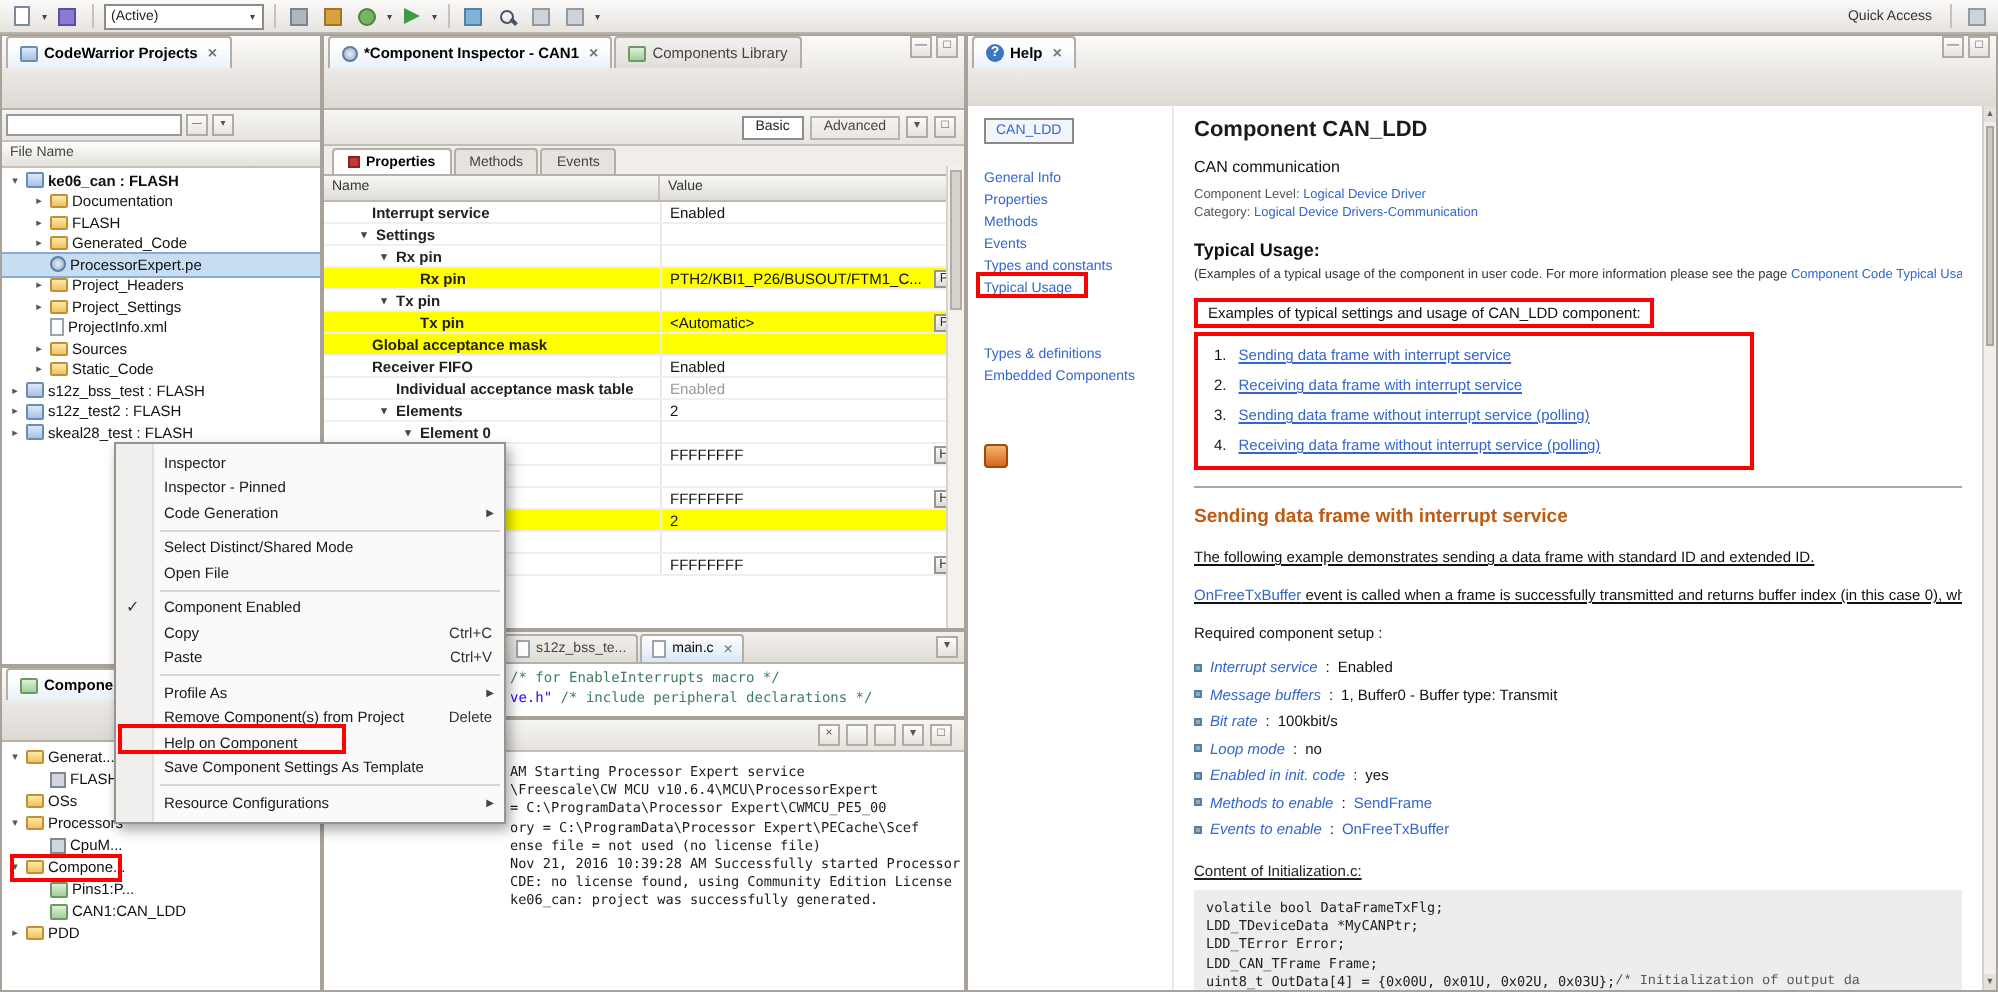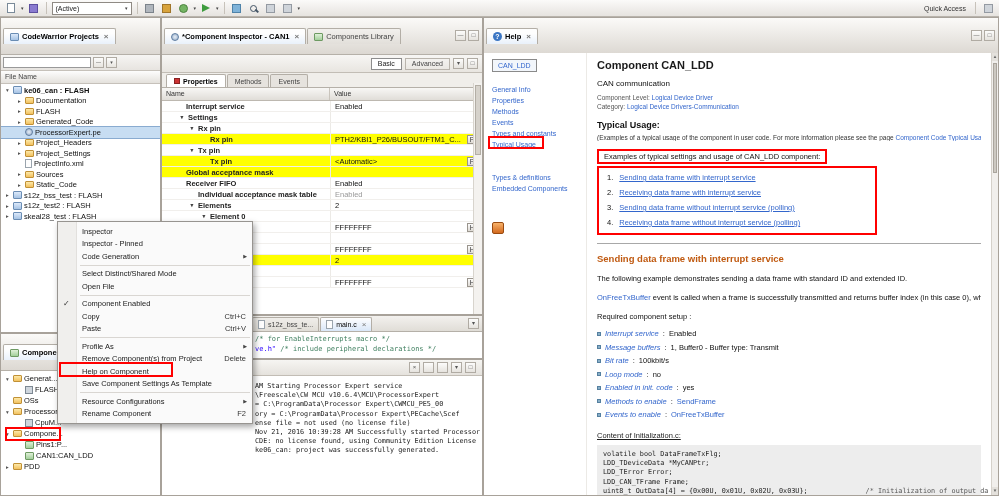--- a/index.html
+++ b/index.html
@@ -1,19 +1,19 @@
 <!DOCTYPE html>
 <html><head>
 <meta charset="utf-8">
 <style>
 *{box-sizing:border-box;margin:0;padding:0;}
 html,body{width:999px;height:496px;overflow:hidden;}
 body{font-family:"Liberation Sans",sans-serif;background:#e9e6e2;position:relative;font-size:8px;color:#111;}
 .panel{position:absolute;background:#fff;border:1px solid #a8a29a;overflow:hidden;}
-.tabstrip{height:37px;background:linear-gradient(#fbfaf8,#dcd8d2);border-bottom:1px solid #b5b0a8;display:flex;align-items:center;padding-left:2px;gap:1px;}
+.tabstrip{height:37px;background:linear-gradient(#fbfaf8,#dcd8d2);border-bottom:1px solid #b5b0a8;display:flex;align-items:flex-start;padding-left:2px;gap:1px;}
 .tab{display:flex;align-items:center;gap:3px;height:16px;padding:0 6px;font-size:7.5px;border:1px solid #b3aea6;border-bottom:none;border-radius:2px 2px 0 0;background:linear-gradient(#f2f0ed,#e2dfda);color:#444;white-space:nowrap;}
 .tab.active{background:linear-gradient(#fefefe 30%,#e9f1fb);font-weight:bold;color:#000;}
 .tclose{color:#777;font-size:8px;margin-left:2px;}
 .winctl{margin-left:auto;display:flex;gap:2px;align-items:center;padding:0 3px 2px 0;}
 .wbtn{width:11px;height:11px;border:1px solid #b0aba3;background:linear-gradient(#fcfcfb,#e6e3de);font-size:6px;line-height:9px;text-align:center;color:#555;}
 
 #topbar{position:absolute;left:0;top:0;width:999px;height:17px;background:linear-gradient(#fbfaf9,#e6e3df);border-bottom:1px solid #b8b3ab;display:flex;align-items:center;gap:3px;padding:0 4px;z-index:5;}
 .tic{width:14px;height:13px;display:flex;align-items:center;justify-content:center;}
 .caret{font-size:5px;color:#444;}
 .tsep{width:1px;height:12px;background:#c7c2ba;margin:0 2px;}
@@ -112,30 +112,30 @@
 .hc-meta.m2{margin-top:2px;}
 .hlink{color:#3366cc;text-decoration:underline;}
 .hlink.nl{text-decoration:none;}
 .hc-usage{font-size:9px;font-weight:bold;margin-top:10px;}
 .hc-note{font-size:6.5px;color:#333;margin-top:4px;white-space:nowrap;overflow:hidden;}
 .hc-examples{font-size:7.5px;margin-top:8px;border:2px solid #f00;display:inline-block;padding:1px 5px;}
 .hc-list{margin-top:2px;border:2px solid #f00;width:fit-content;min-width:280px;padding:5px 10px 6px 8px;display:flex;flex-direction:column;gap:6px;font-size:7.5px;}
 .hc-li{display:flex;gap:6px;}
 .hc-hr{border:none;border-top:1px solid #a8a8a8;margin-top:8px;}
 .hc-section{color:#c05a11;font-size:9.5px;font-weight:bold;margin-top:9px;}
-.hc-p{font-size:7.5px;margin-top:10px;white-space:nowrap;overflow:hidden;}
+.hc-p{font-size:7.5px;margin-top:10px;white-space:nowrap;overflow:hidden;text-decoration:underline;}
 .hc-setup{font-size:7.5px;margin-top:10px;}
 .hc-ul{margin-top:8px;display:flex;flex-direction:column;gap:4.5px;font-size:7.5px;}
 .sli{display:flex;gap:4px;align-items:center;}
 .bullet{width:4px;height:4px;background:#8ab0c8;border:1px solid #5580a0;flex:0 0 4px;}
 .ilabel{font-style:italic;color:#3366cc;}
 .hc-content-h{margin-top:12px;font-size:7.5px;text-decoration:underline;color:#222;}
 .hc-code{margin-top:5px;background:#ededed;padding:5px 6px;font-family:"DejaVu Sans Mono",monospace;font-size:6.8px;line-height:9.2px;color:#222;white-space:pre;}
 .codeline{display:flex;}
-.ccmt{color:#555;margin-left:58px;}
+.ccmt{color:#555;font-family:Liberation Mono, monospace;}
 .hsb{position:absolute;right:0;top:0;bottom:0;width:7px;background:#f1efec;border-left:1px solid #d5d1ca;}
 .hsb .arr{position:absolute;left:0;right:0;height:8px;font-size:4.5px;text-align:center;line-height:8px;color:#666;background:#e4e1dc;}
 .hsb .arr.dn{bottom:0;}
 .hsb-thumb{position:absolute;top:10px;left:1px;right:1px;height:110px;background:#cdc9c2;border:1px solid #aaa59d;}
 
 .redbox{position:absolute;border:2px solid #f00;z-index:120;pointer-events:none;}
 #rb-menu{left:59px;top:362px;width:114px;height:15px;}
 #rb-can1{left:5px;top:427px;width:56px;height:14px;}
 #rb-nav{left:488px;top:136px;width:56px;height:13px;}
 </style>
@@ -779,21 +779,17 @@
       <span class="mlabel">Help on Component</span>
     </div>
   <div class="mitem">
       <span class="mlabel">Save Component Settings As Template</span>
     </div>
   <div class="msep"></div>
   <div class="mitem">
       <span class="mlabel">Resource Configurations</span>
       <span class="marrow">▶</span>
     </div>
-  <div class="mitem">
-      <span class="mlabel">Rename Component</span>
-      <span class="msc">F2</span>
-    </div>
 </div>
 
 <div class="redbox" id="rb-menu"></div>
 <div class="redbox" id="rb-can1"></div>
 <div class="redbox" id="rb-nav"></div>
 
 </body></html>

